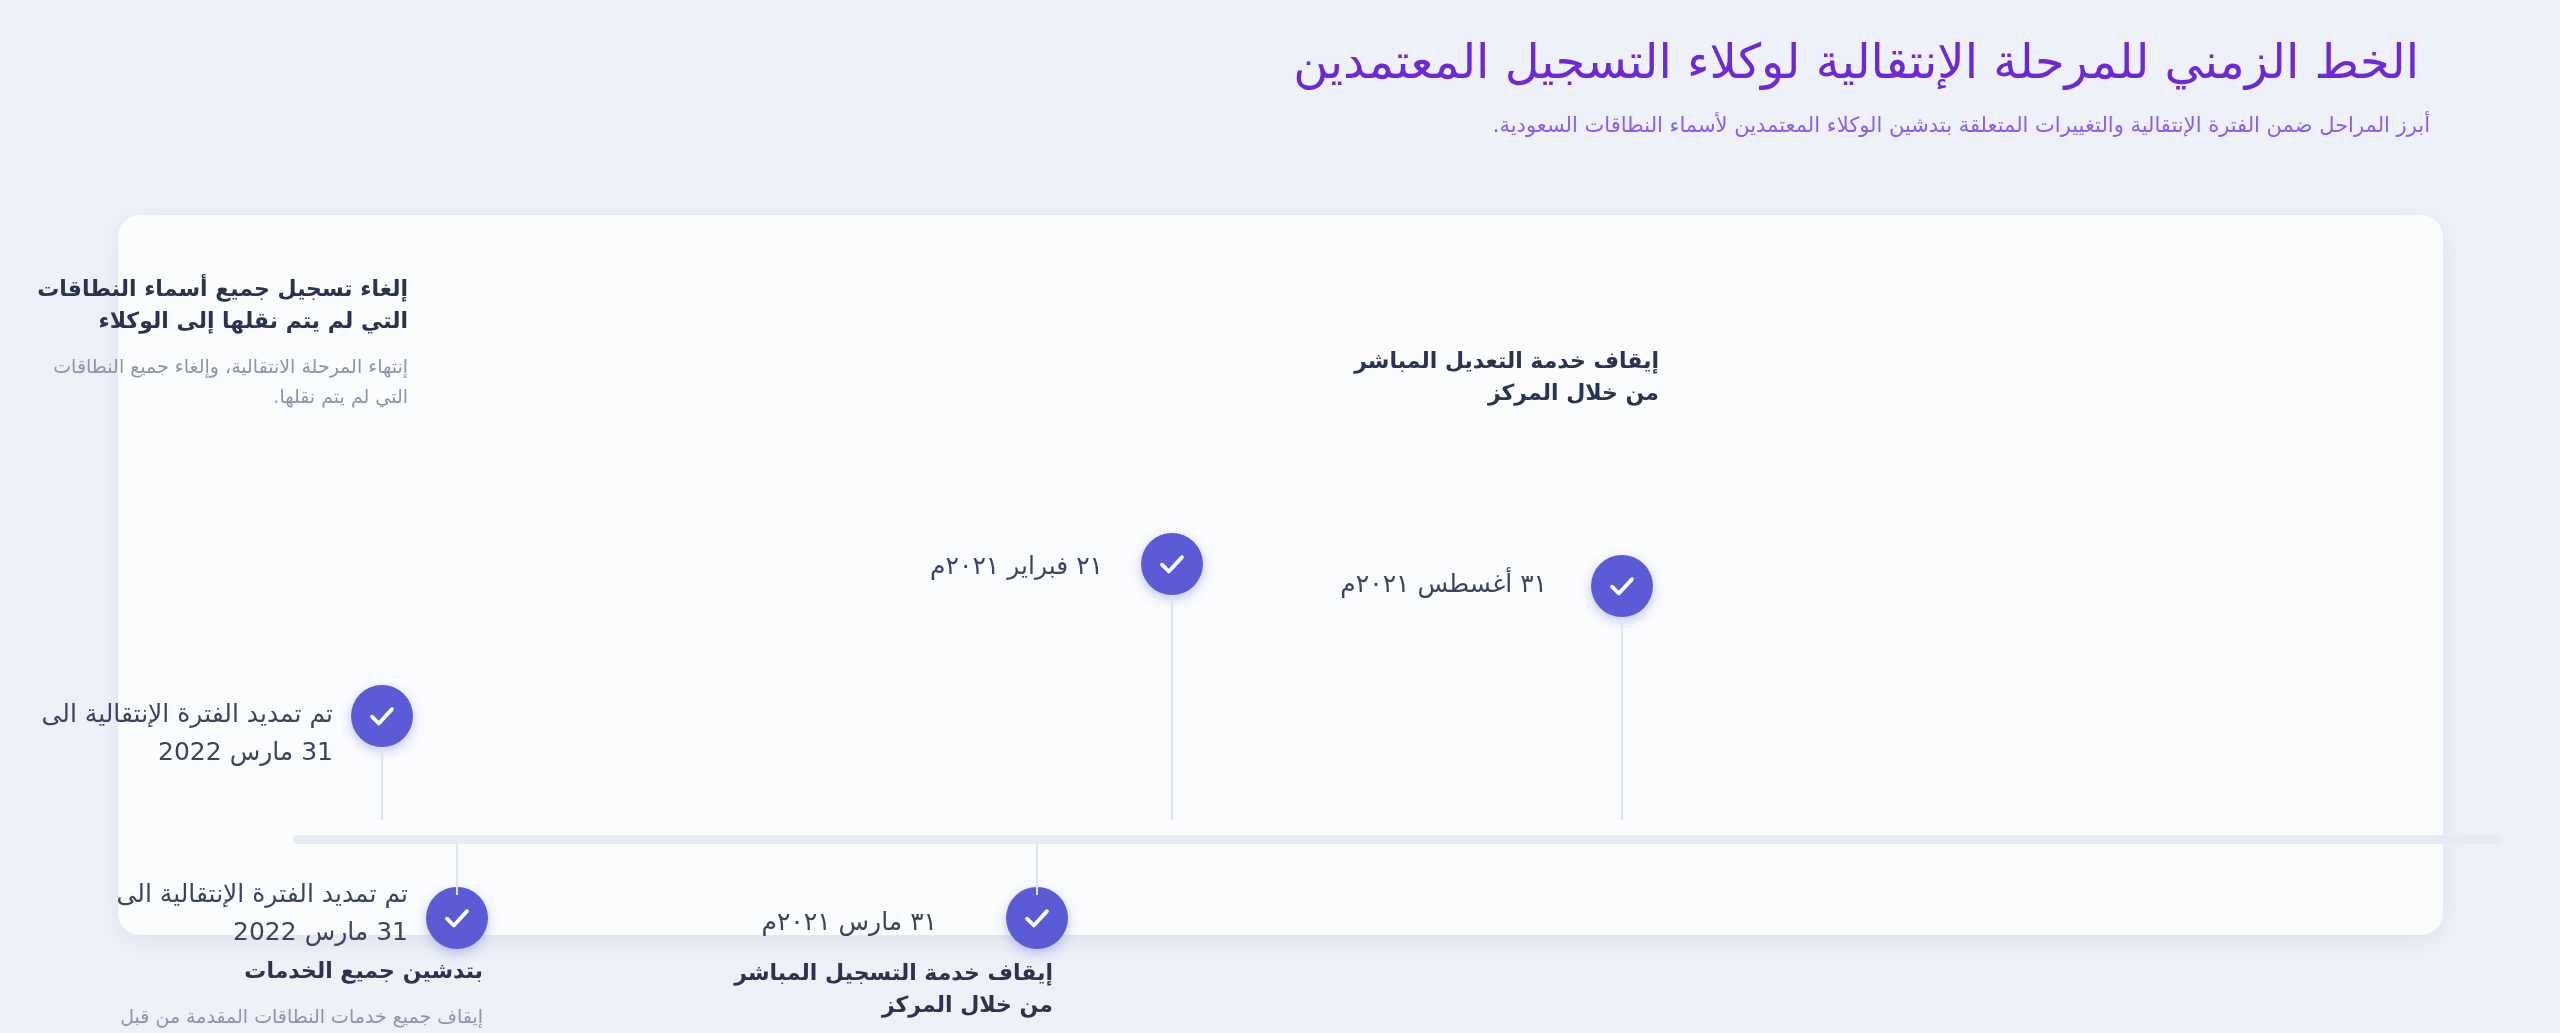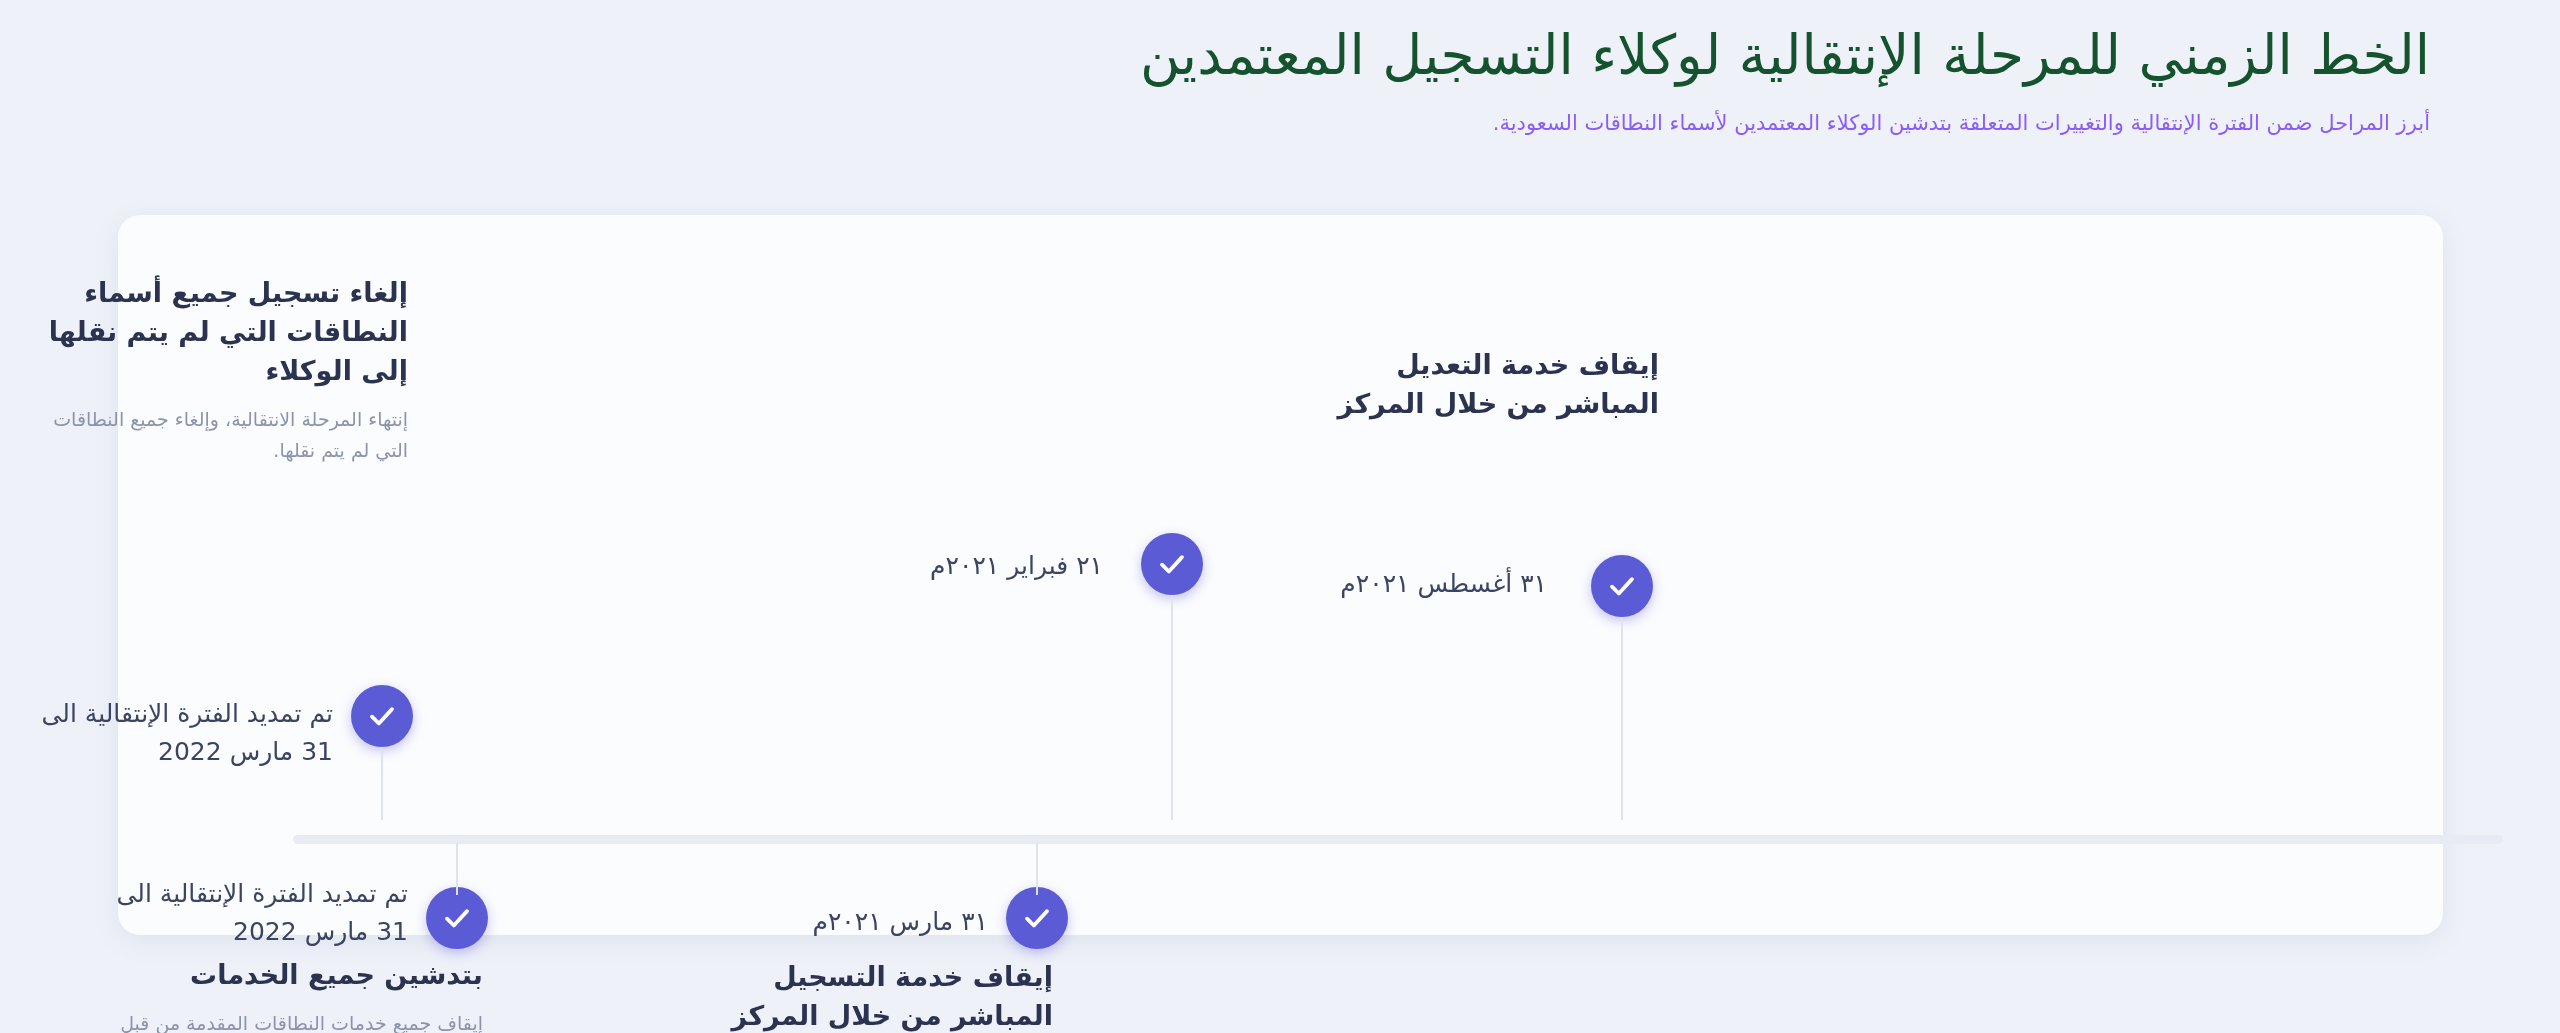--- a/index.html
+++ b/index.html
@@ -23,25 +23,25 @@
   
   .header {
     position: absolute;
     top: 0;
     right: 0;
     width: 2560px;
     padding: 18px 130px 0 130px;
     text-align: right;
   }
   .header-title {
-    margin: 0;
-    font-size: 55px;
+    margin: 11px;
+    font-size: 48px;
     line-height: 1.35;
     font-weight: 400;
-    color: #14532d;
+    color: #6d28d9;
     letter-spacing: 0px;
   }
   .header-subtitle {
     margin: 16px 0 0 0;
     font-size: 21px;
     line-height: 1.5;
     font-weight: 400;
     color: #8b5cf6;
   }
 
@@ -90,21 +90,21 @@
   .node svg { display: block; }
 
   
   .event {
     position: absolute;
     text-align: right;
     direction: rtl;
   }
   .event-title {
     margin: 0;
-    font-size: 27px;
+    font-size: 22px;
     font-weight: 700;
     line-height: 1.45;
     color: #2b3350;
   }
   .event-desc {
     margin: 14px 0 0 0;
     font-size: 19px;
     line-height: 1.6;
     color: #8b93ad;
     font-weight: 400;
@@ -148,21 +148,21 @@
     </div>
     <div class="stem" style="top:380px; right:1270px; height:225px;"></div>
 
     <div class="node" style="top:672px; right:1375px;">
       <span>
         <svg width="30" height="30" viewBox="0 0 24 24" fill="none" stroke="#ffffff" stroke-width="3" stroke-linecap="round" stroke-linejoin="round">
             <polyline points="4,12.5 9.5,18 20,6.5"></polyline>
           </svg>
       </span>
     </div>
-    <div class="date-row" style="top:688px; right:1455px; width:330px;">
+    <div class="date-row" style="top:688px; right:1506px; width:330px;">
       <p class="event-date">٣١ مارس ٢٠٢١م</p>
     </div>
     <div class="event" style="top:742px; right:1390px; width:345px;">
       <p class="event-title">إيقاف خدمة التسجيل المباشر من خلال المركز</p>
 
     </div>
     <div class="stem" style="top:628px; right:1405px; height:52px;"></div>
 
     <div class="event" style="top:130px; right:784px; width:340px;">
       <p class="event-title">إيقاف خدمة التعديل المباشر من خلال المركز</p>

